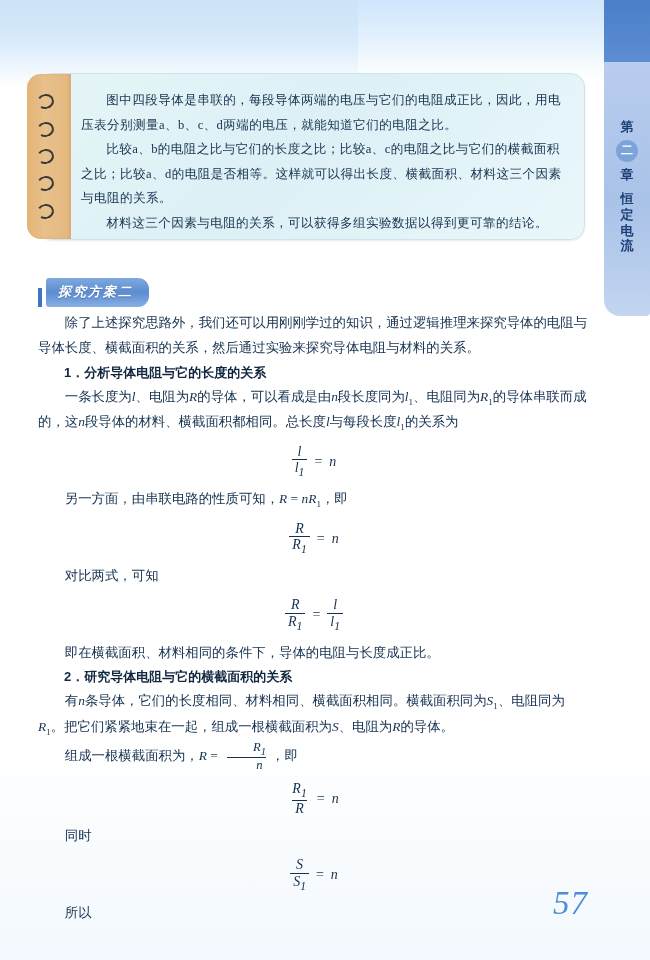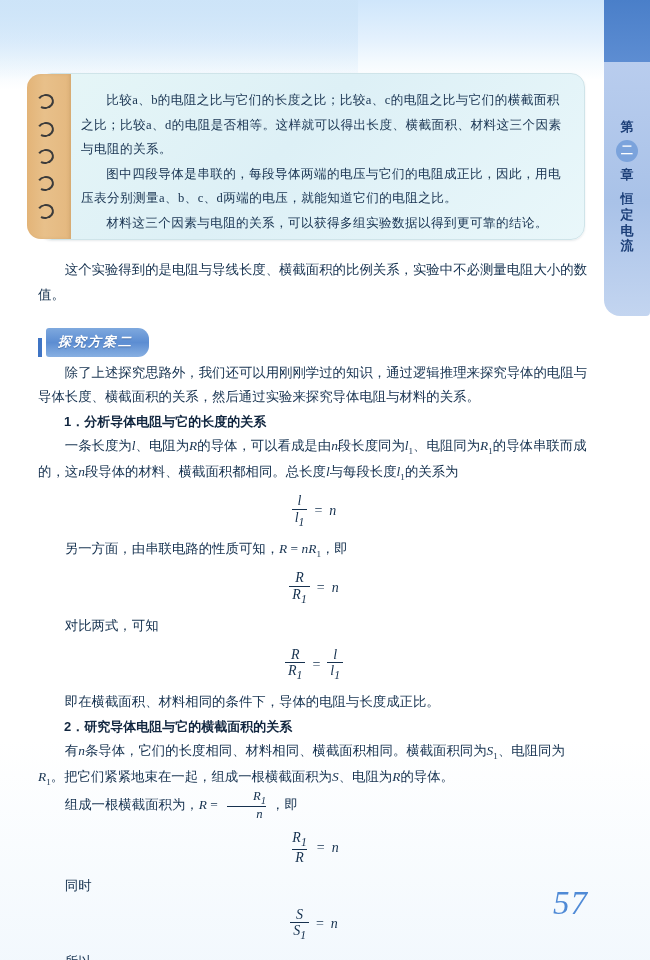--- a/index.html
+++ b/index.html
@@ -253,29 +253,28 @@
   <div id="notepad">
     <div id="notepad-spine"></div>
     <div id="notepad-rings">
       <span class="ring"></span>
       <span class="ring"></span>
       <span class="ring"></span>
       <span class="ring"></span>
       <span class="ring"></span>
     </div>
     <div id="notepad-text">
+      <p>图中四段导体是串联的，每段导体两端的电压与它们的电阻成正比，因此，用电压表分别测量a、b、c、d两端的电压，就能知道它们的电阻之比。</p>
       <p>比较a、b的电阻之比与它们的长度之比；比较a、c的电阻之比与它们的横截面积之比；比较a、d的电阻是否相等。这样就可以得出长度、横截面积、材料这三个因素与电阻的关系。</p>
-      <p>图中四段导体是串联的，每段导体两端的电压与它们的电阻成正比，因此，用电压表分别测量a、b、c、d两端的电压，就能知道它们的电阻之比。</p>
       <p>材料这三个因素与电阻的关系，可以获得多组实验数据以得到更可靠的结论。</p>
     </div>
   </div>
 
   <div id="content">
 
-    <p>这个实验得到的是电阻与导线长度、横截面积的比例关系，实验中不必测量电阻大小的数值。</p>
 
     <div id="plan-badge-row">
       <span id="plan-badge-bar"></span>
       <span id="plan-badge">探究方案二</span>
     </div>
 
     <p>除了上述探究思路外，我们还可以用刚刚学过的知识，通过逻辑推理来探究导体的电阻与导体长度、横截面积的关系，然后通过实验来探究导体电阻与材料的关系。</p>
 
     <p class="section-head">1．分析导体电阻与它的长度的关系</p>
 

